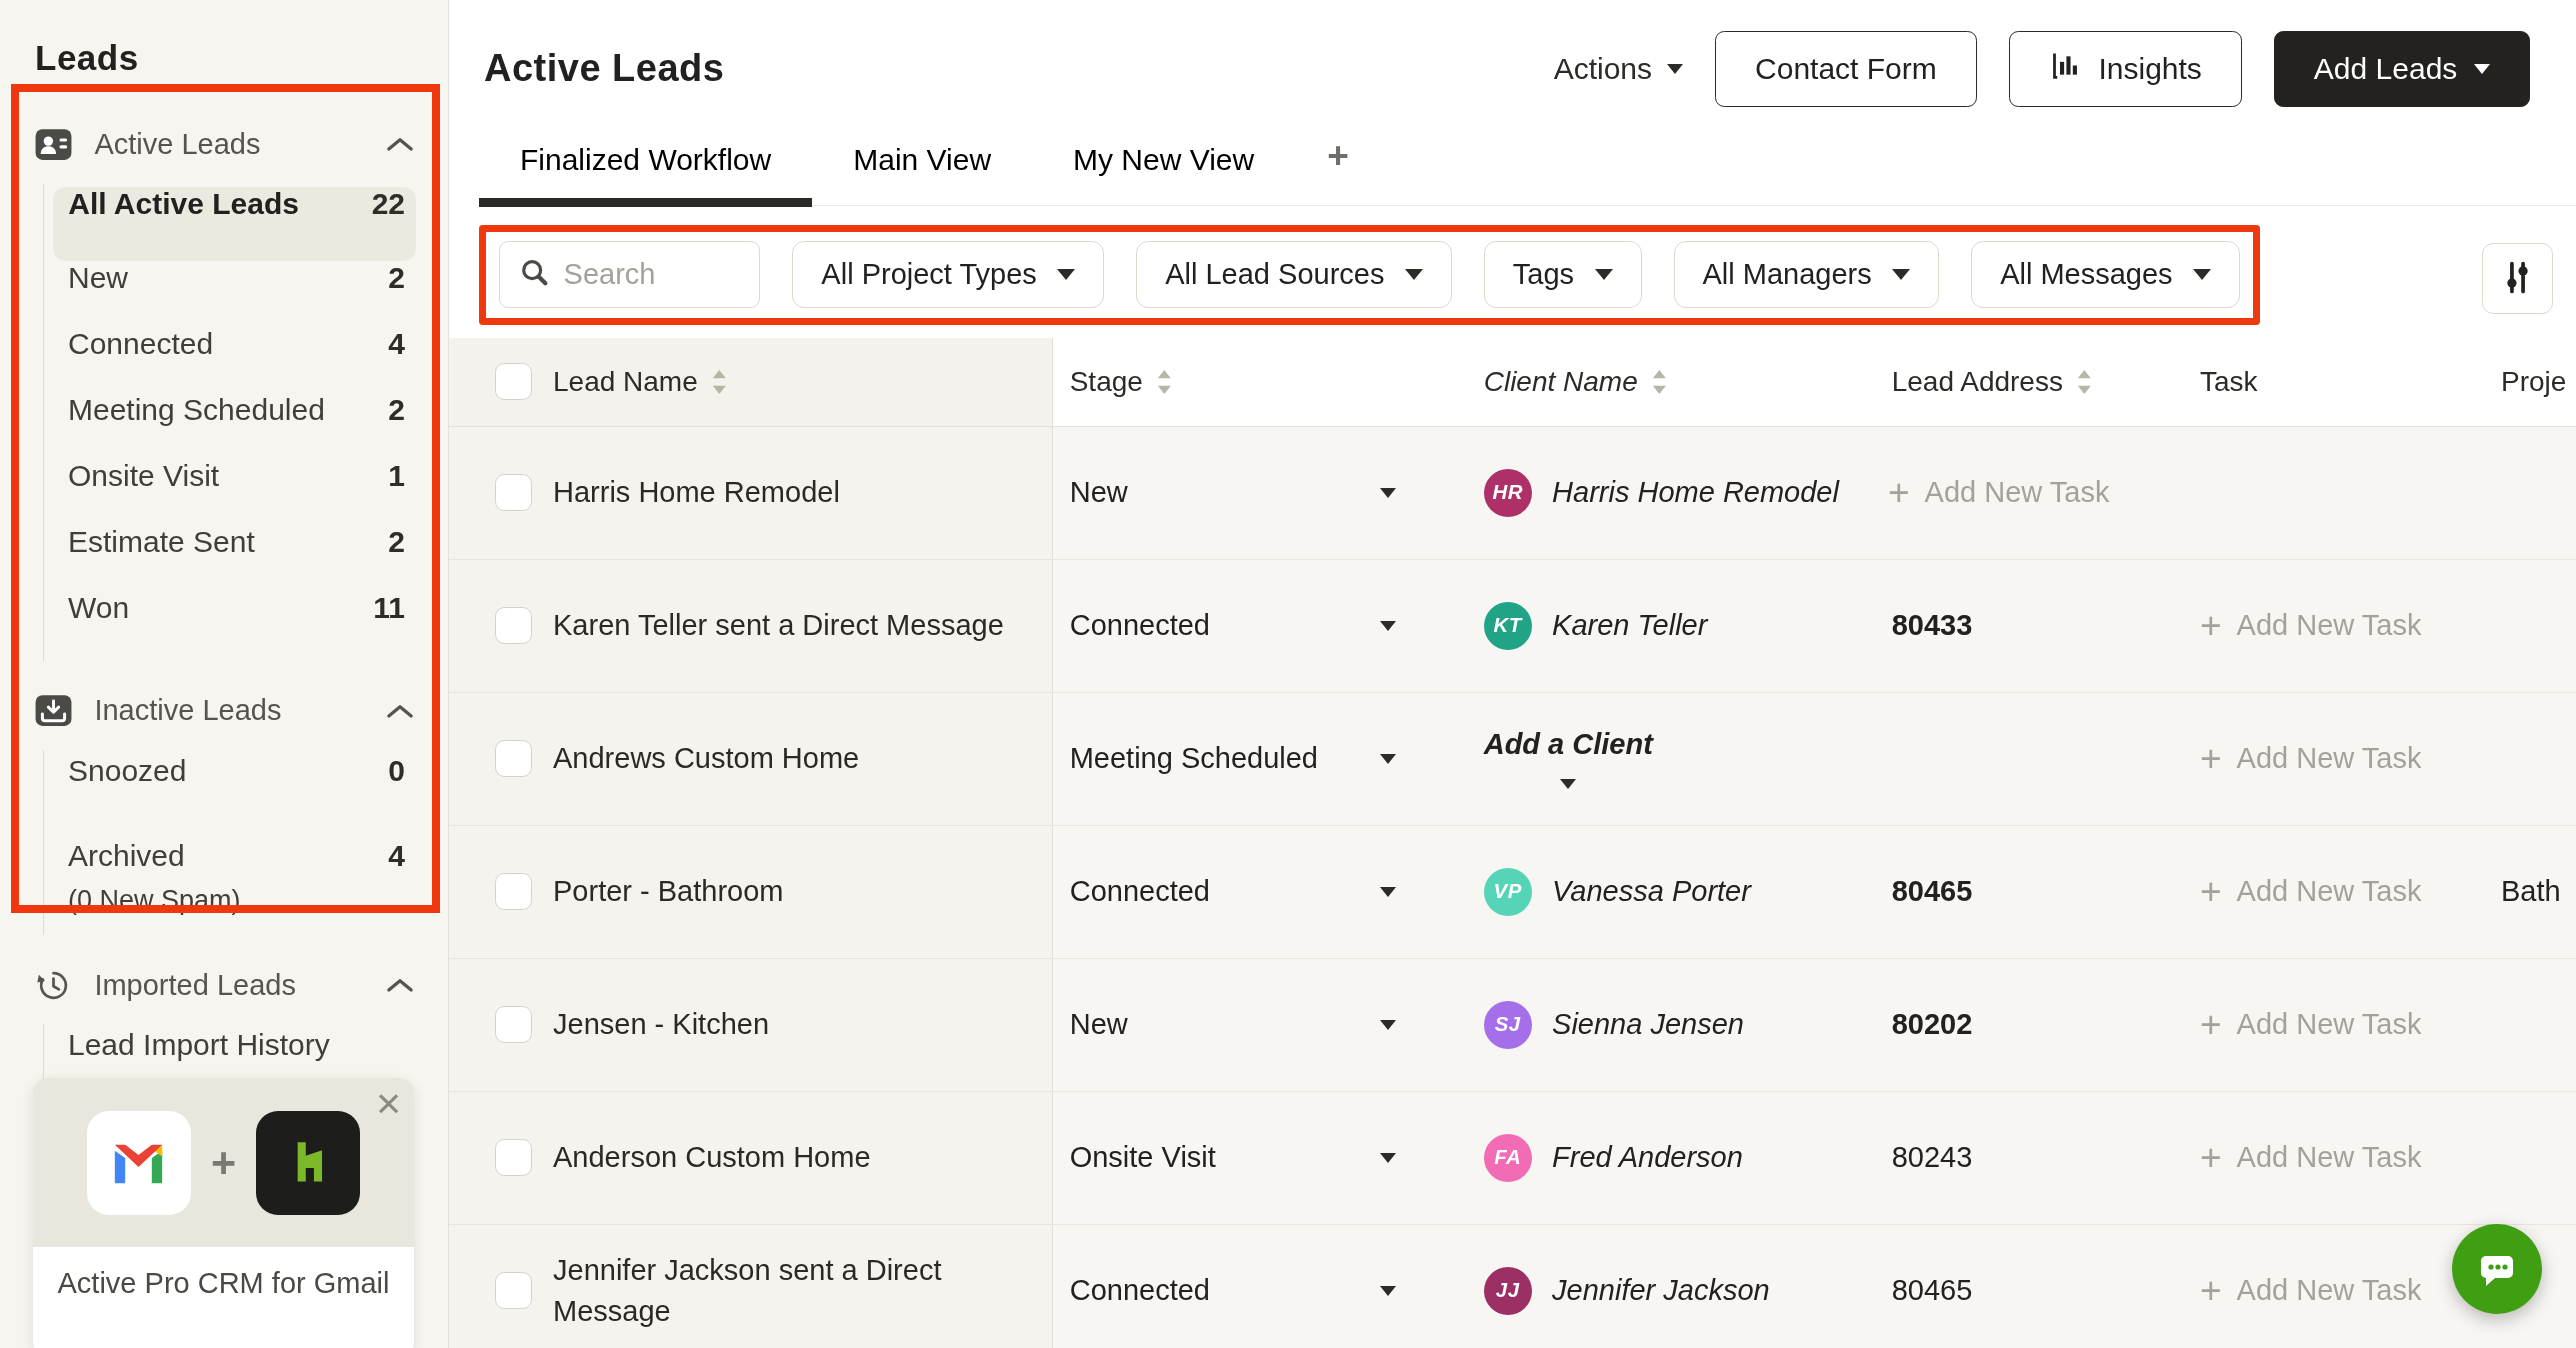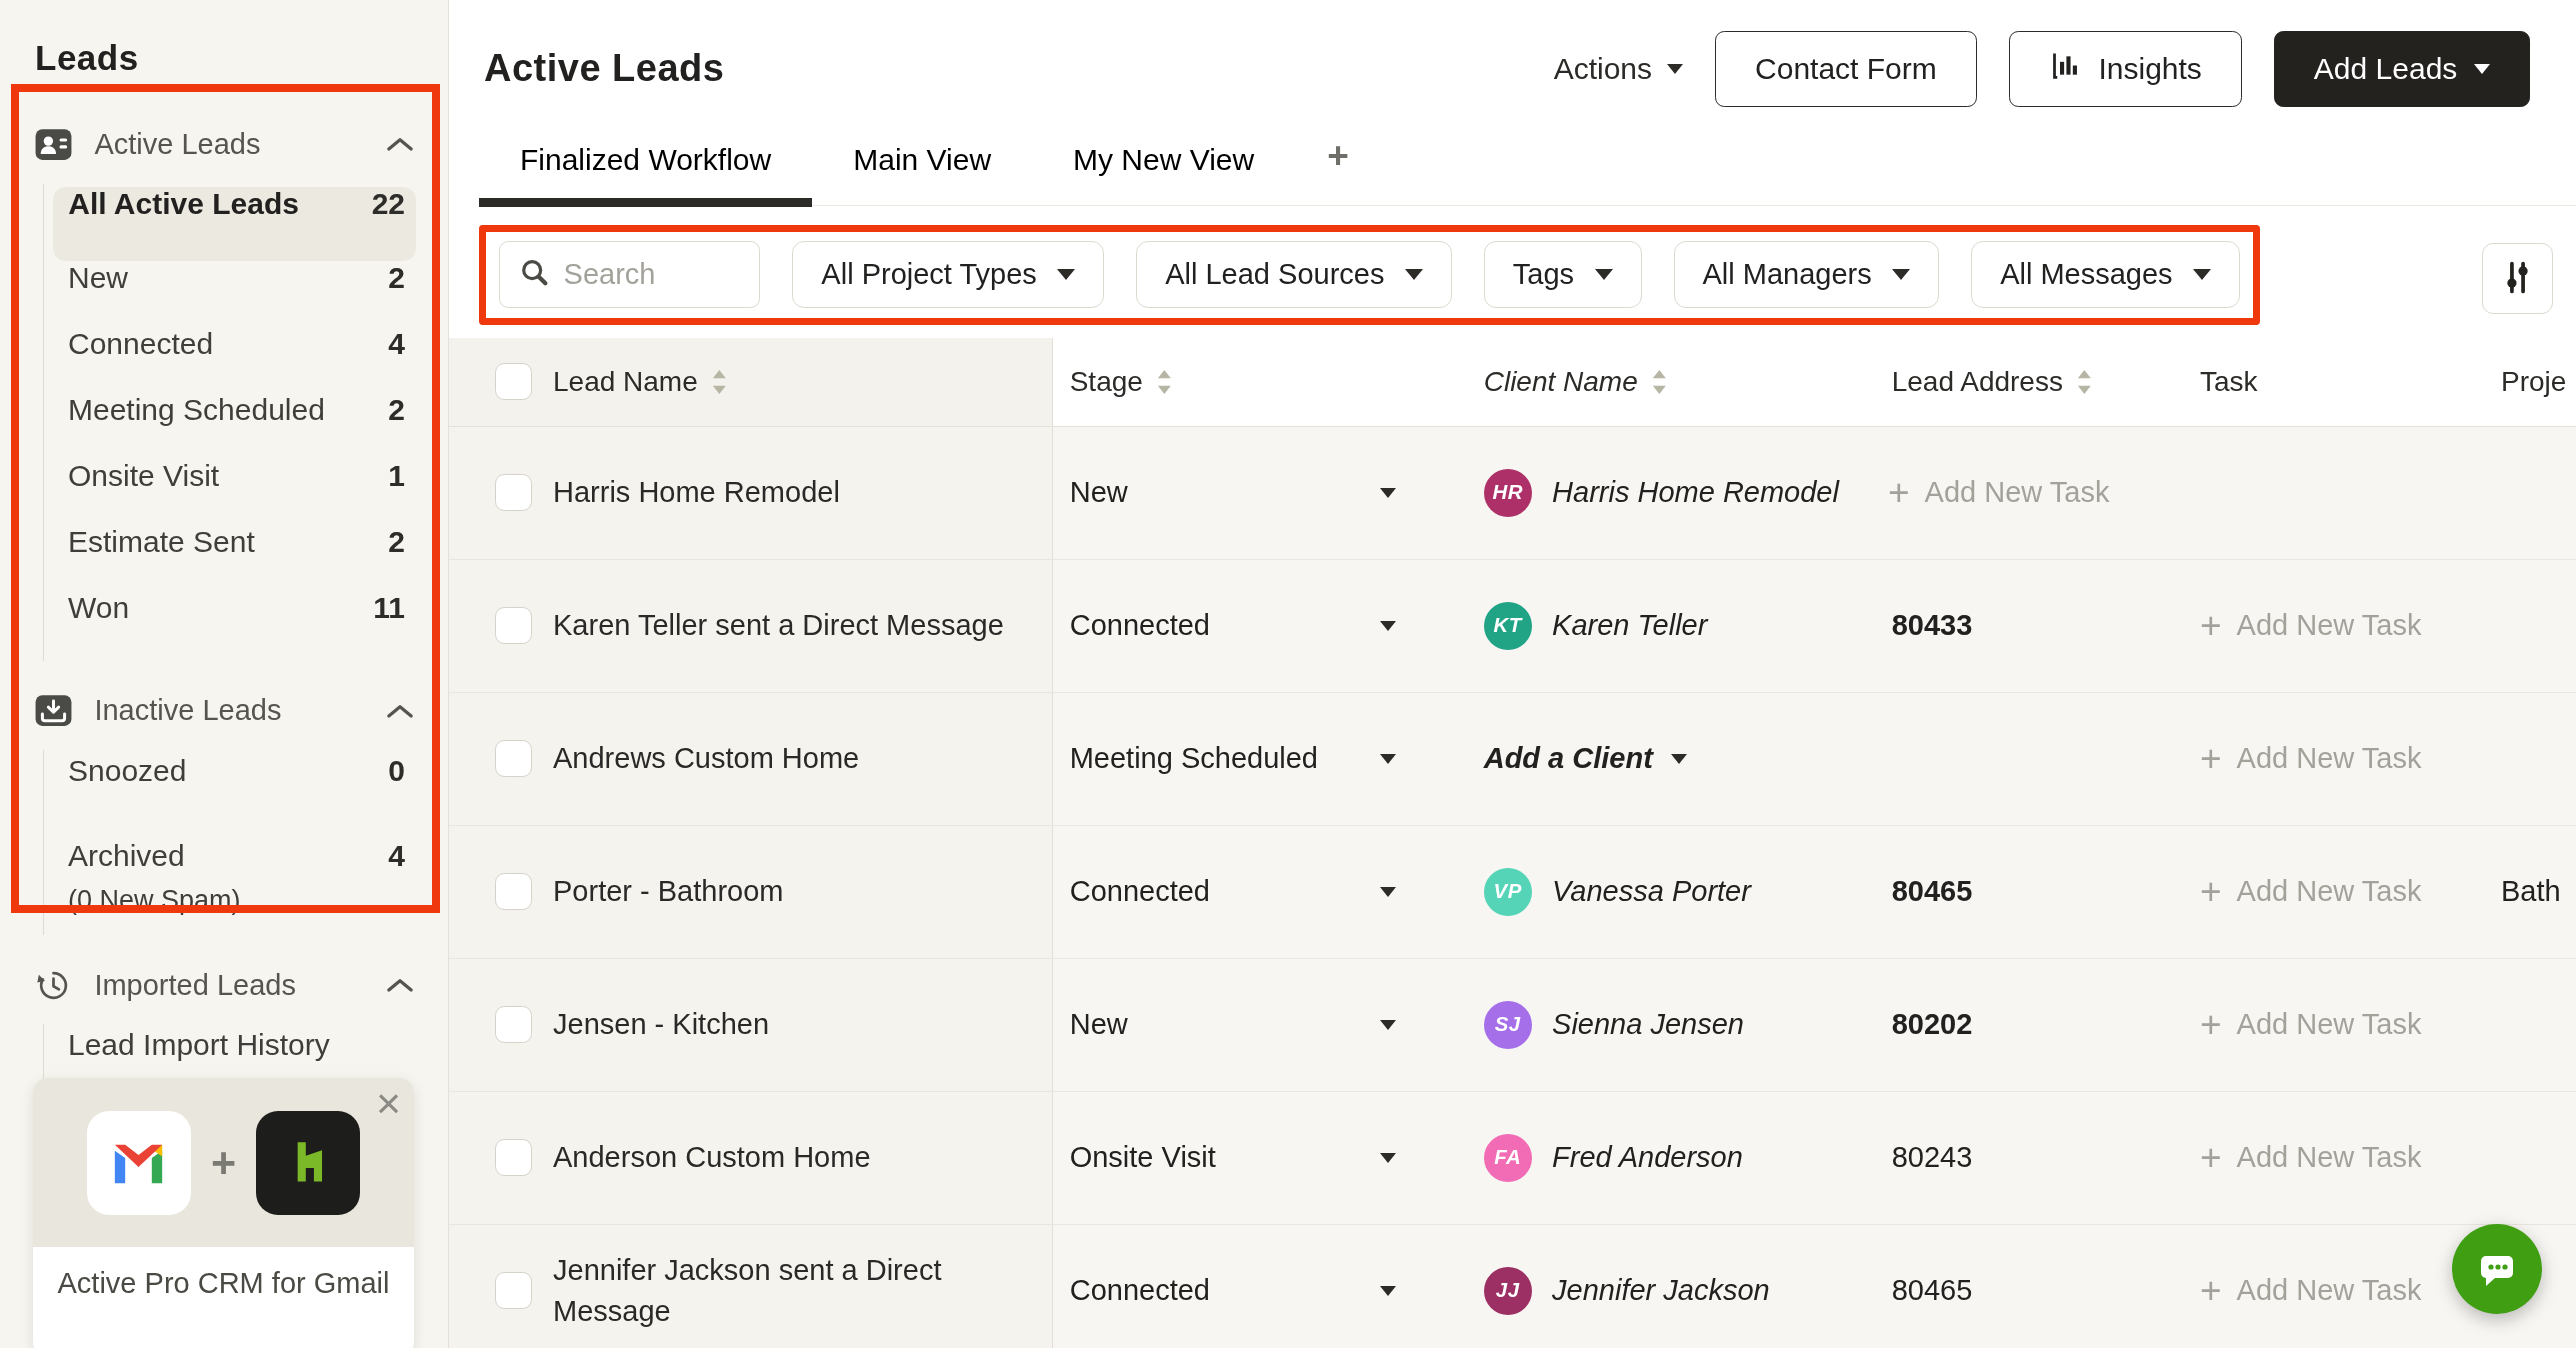--- a/index.html
+++ b/index.html
@@ -112,21 +112,21 @@
   .c-address { padding-left:3.7px; }
   .c-task { padding-left:0; }
   .c-proj { padding-left:0; }
   .sort-glyph { margin-left:13px; display:flex; }
   .checkbox { width:37px; height:37px; background:#ffffff; border:1.9px solid #d5d3c9; border-radius:9.3px; cursor:pointer; flex:0 0 37px; }
   .lead-name { font-size:29px; color:#2a2927; white-space:normal; line-height:1.4; }
   .stage-val { display:flex; align-items:center; justify-content:space-between; width:100%; cursor:pointer; font-size:29px; color:#222120; }
   .avatar { width:48px; height:48px; border-radius:50%; color:#ffffff; font-size:20.4px; font-weight:700;
             display:flex; align-items:center; justify-content:center; margin-right:20.4px; flex:0 0 48px; letter-spacing:0.5px; }
   .client-name { font-size:29px; color:#222120; }
-  .add-client { display:flex; align-items:center; gap:18.6px; font-size:29px; font-weight:700; color:#222120; cursor:pointer; }
+  .add-client { display:flex; align-items:center; gap:18.6px; font-size:29px; font-weight:700; color:#222120; cursor:pointer;flex-direction:column; }
   .addr { font-size:29px; color:#222120; }
   .task-link { display:flex; align-items:center; gap:15px; color:#a3a29a; font-size:29px; cursor:pointer; }
   .task-plus { font-size:37px; font-weight:400; line-height:1; }
   .proj-val { font-size:29px; color:#222120; }
 
   .chat-fab {
     position:absolute; left:2452px; top:1224px; width:90px; height:90px; border-radius:50%;
     background:#3f9e12; border:none; cursor:pointer; display:flex; align-items:center; justify-content:center;
     box-shadow:0 5.6px 16.7px rgba(0,0,0,.25); z-index:9;
   }

